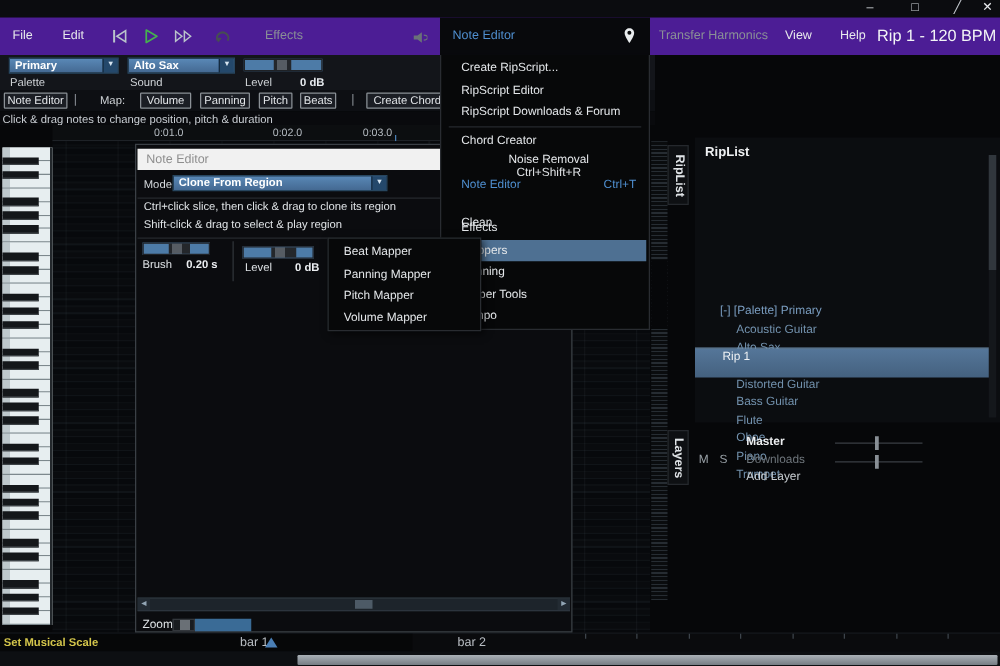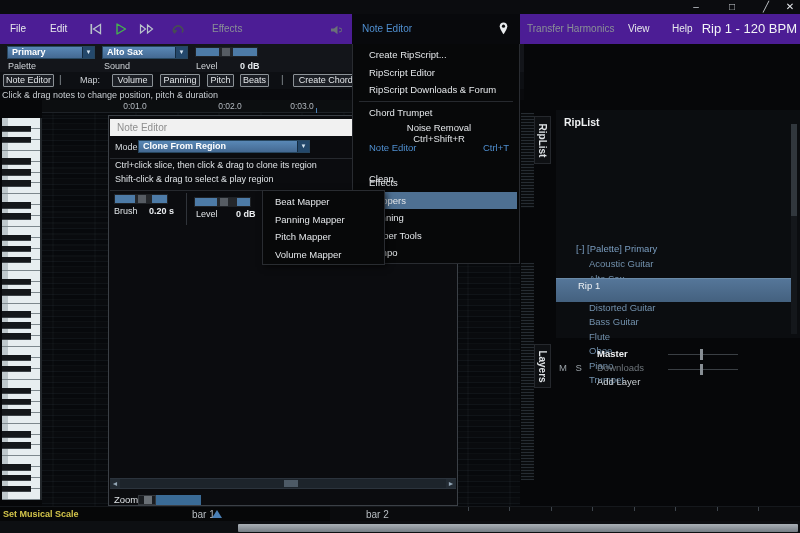--- a/index.html
+++ b/index.html
@@ -359,21 +359,21 @@
         <span>Create RipScript...</span>
       </div>
     <div class="mi" style="top:19.5px;">
         <span>RipScript Editor</span>
       </div>
     <div class="mi" style="top:37px;">
         <span>RipScript Downloads &amp; Forum</span>
       </div>
     <div class="msep" style="top:56.5px;"></div>
     <div class="mi" style="top:60px;">
-        <span>Chord Trumpet</span>
+        <span>Chord Creator</span>
       </div>
     <div class="mi" style="top:77.5px;flex-direction:column;">
         <span>Noise Removal</span>
         <span class="sc">Ctrl+Shift+R</span>
       </div>
     <div class="mi accent" style="top:95px;">
         <span>Note Editor</span>
         <span class="sc">Ctrl+T</span>
       </div>
     <div class="mi" style="top:126px;">

